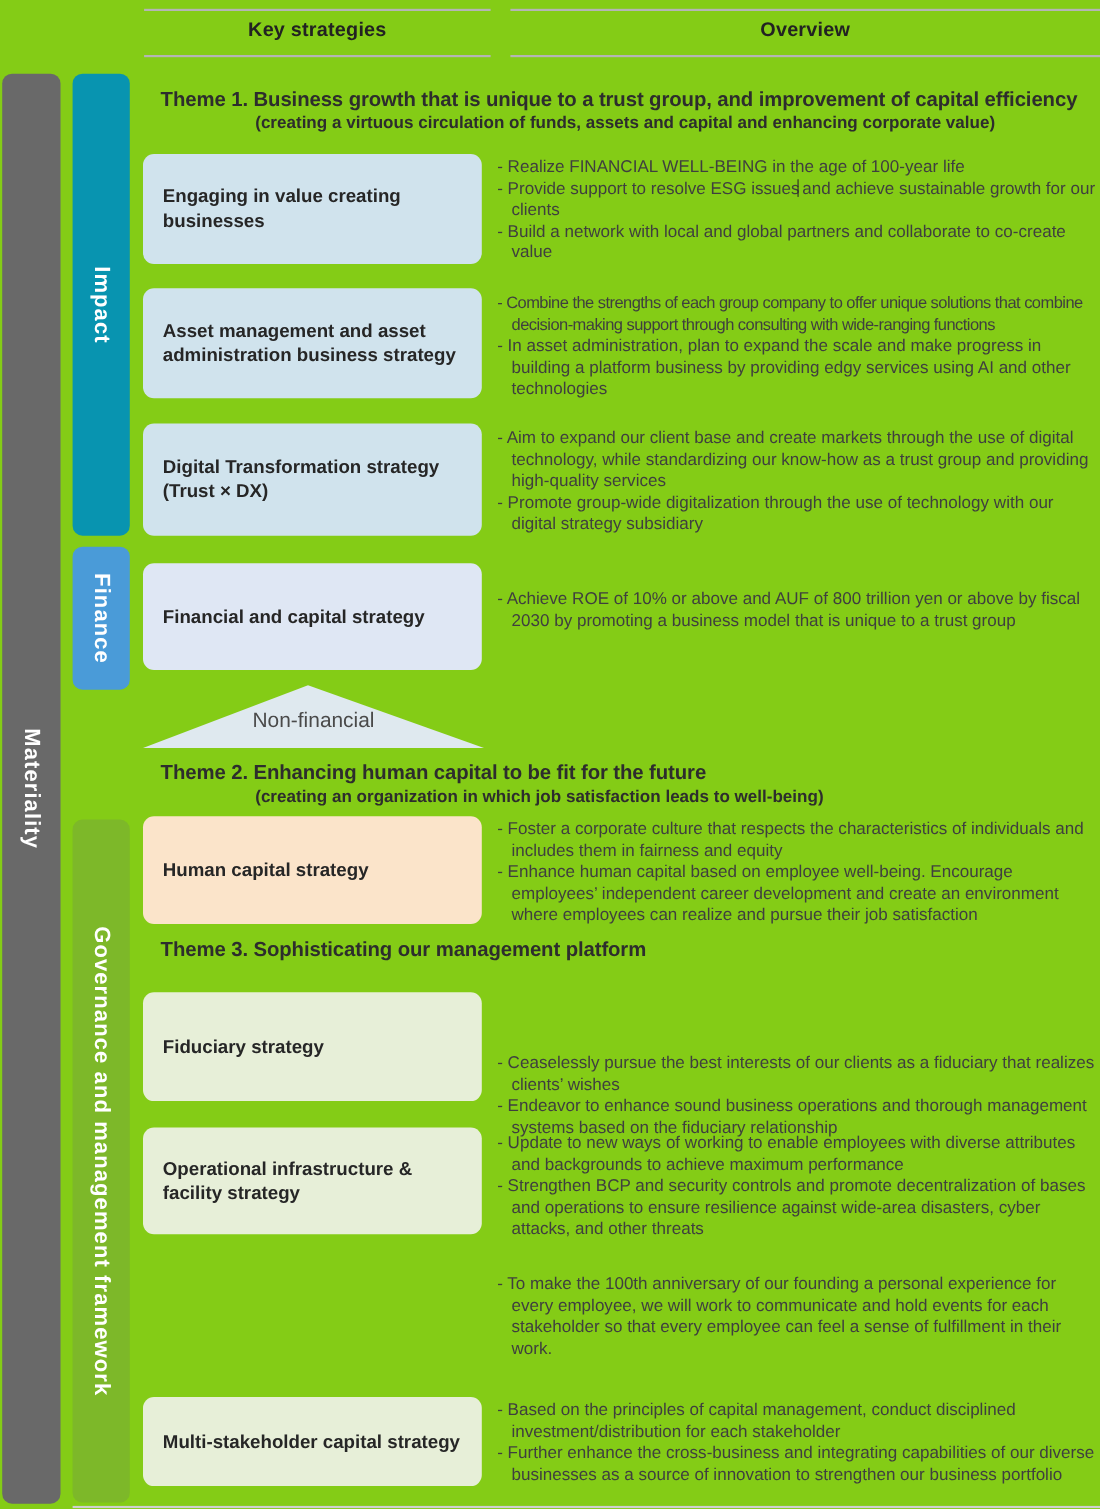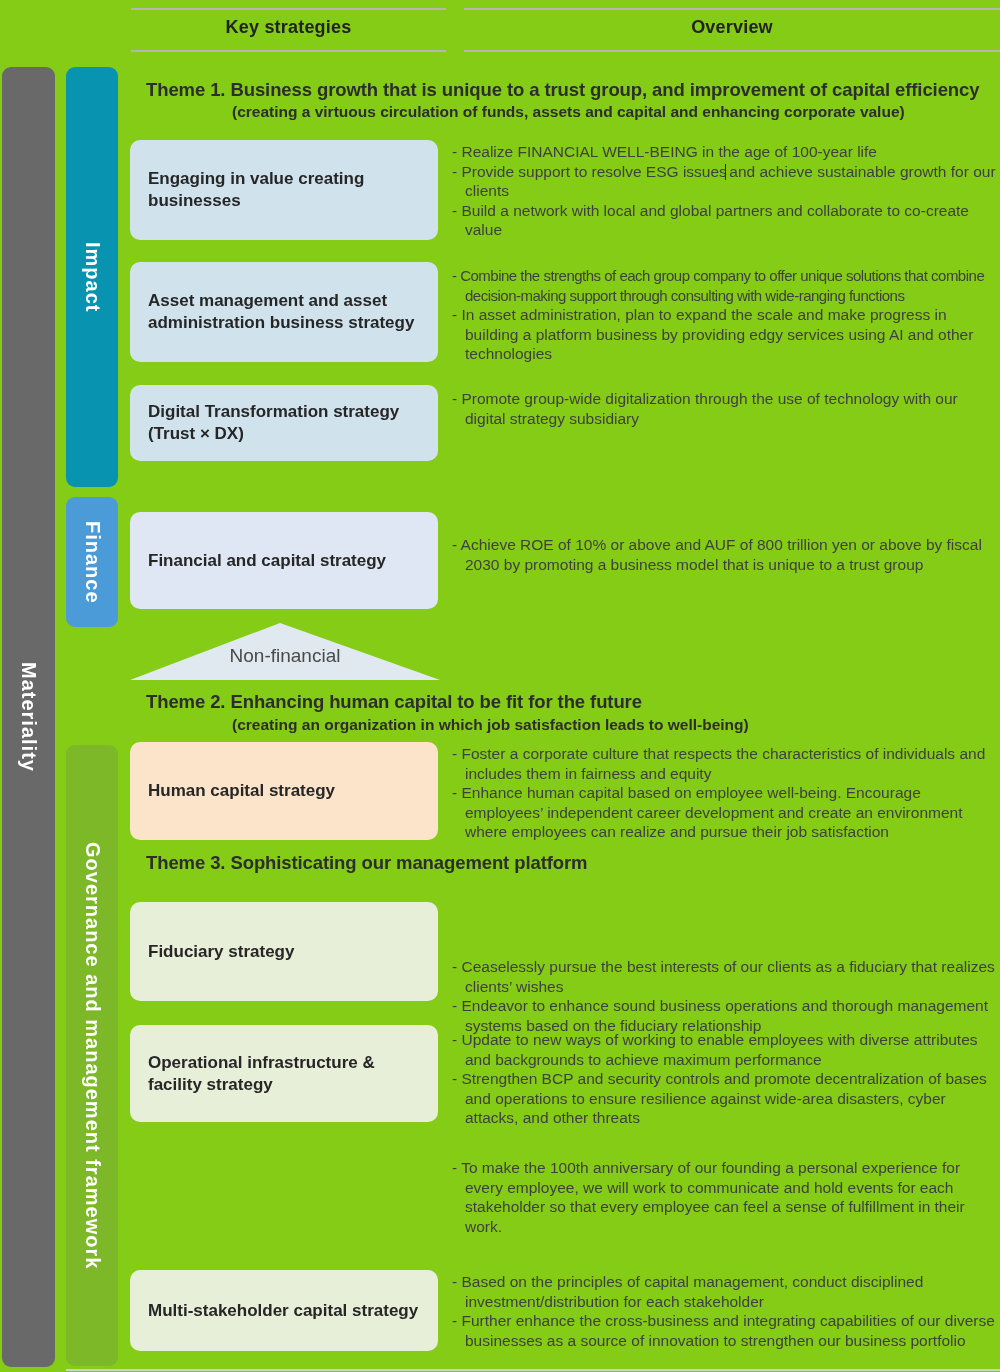--- a/index.html
+++ b/index.html
@@ -93,24 +93,25 @@
   </div>
 
   <div class="sbox" style="top: 262px; height: 100px; background-color: rgb(208, 227, 237);">
     <span class="lbl">Asset management and asset administration business strategy</span>
   </div>
   <div class="ov" style="top:266px;">
     <div class="bullet tight">- Combine the strengths of each group company to offer unique solutions that combine decision-making support through consulting with wide-ranging functions</div>
     <div class="bullet">- In asset administration, plan to expand the scale and make progress in building a platform business by providing edgy services using AI and other technologies</div>
   </div>
 
-  <div class="sbox" style="top: 385px; height: 76px; background-color: rgb(208, 227, 237);">
+  <div class="sbox" style="top: 385px; height: 102px; background-color: rgb(208, 227, 237);">
     <span class="lbl">Digital Transformation strategy (Trust × DX)</span>
   </div>
   <div class="ov" style="top:389px;">
+    <div class="bullet">- Aim to expand our client base and create markets through the use of digital technology, while standardizing our know-how as a trust group and providing high-quality services</div>
     <div class="bullet">- Promote group-wide digitalization through the use of technology with our digital strategy subsidiary</div>
   </div>
 
   <div class="sbox" style="top: 512px; height: 97px; background-color: rgb(223, 231, 244);">
     <span class="lbl">Financial and capital strategy</span>
   </div>
   <div class="ov" style="top:535px;">
     <div class="bullet">- Achieve ROE of 10% or above and AUF of 800 trillion yen or above by fiscal 2030 by promoting a business model that is unique to a trust group</div>
   </div>
 

